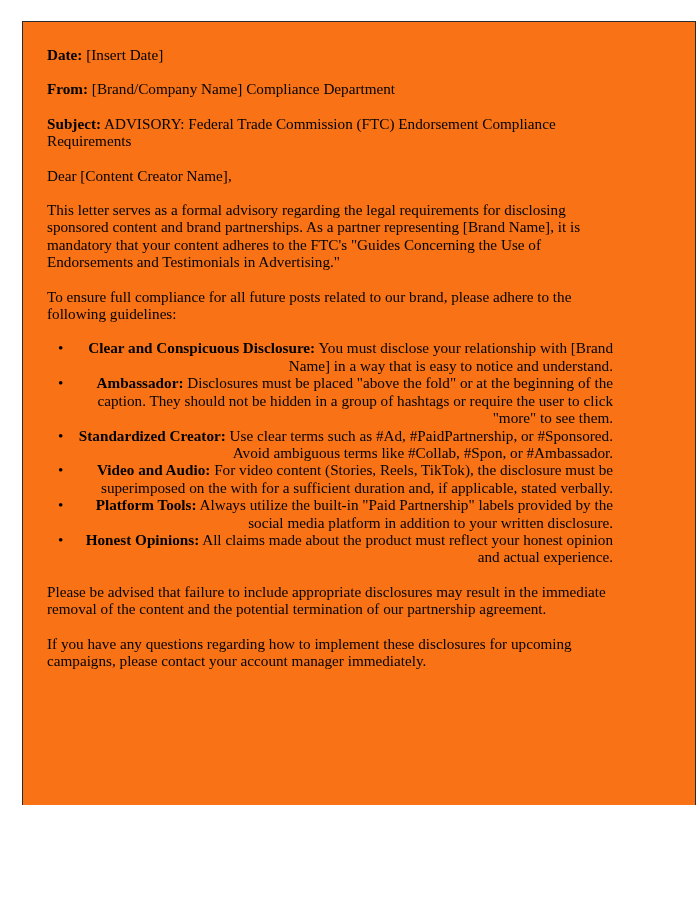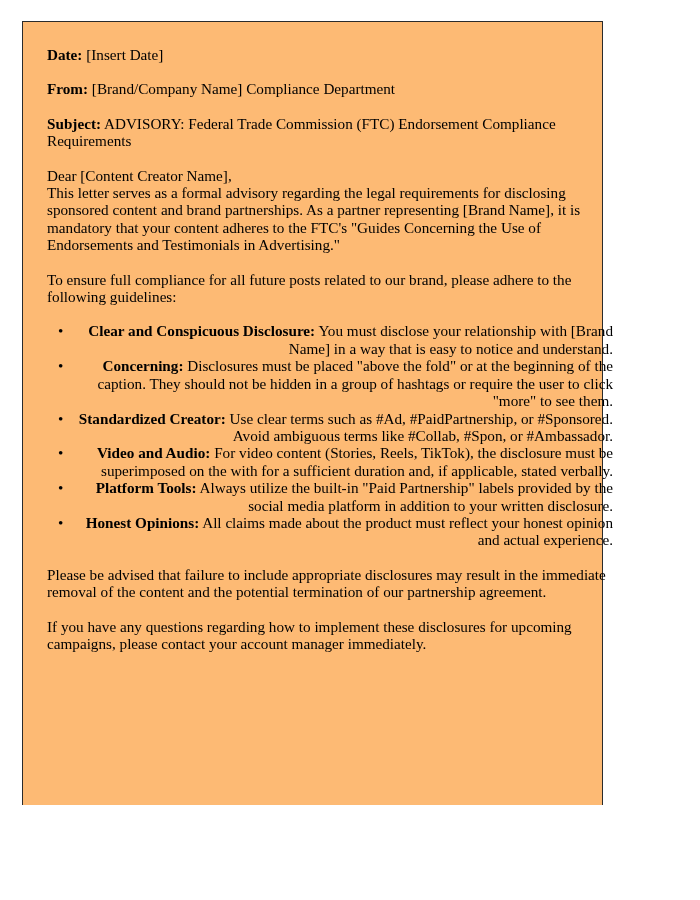--- a/index.html
+++ b/index.html
@@ -12,28 +12,28 @@
     height: 900px;
     overflow: hidden;
     font-family: "Liberation Serif", "DejaVu Serif", serif;
     color: #000000;
   }
 
   .page {
     position: absolute;
     left: 22px;
     top: 21px;
-    width: 581px;
+    width: 674px;
     height: 784px;
     border-left: 1.5px solid #2b2b2b;
     border-top: 1.5px solid #2b2b2b;
     border-right: 1.5px solid #2b2b2b;
     border-bottom: none;
     box-sizing: border-box;
-    background: #fdba74;
+    background: #f97316;
   }
 
   .letter {
     position: absolute;
     left: 24px;
     top: 24px;
     width: 566px;
   }
 
   .line {
@@ -72,20 +72,21 @@
   ul.guidelines > li::before {
     content: "\2022";
     position: absolute;
     left: 11px;
     top: 0;
     font-size: 15.2px;
     line-height: 17.4px;
   }
 
   .salutation {
+    margin-bottom: 17px;
   }
 
   .signoff {
     margin-bottom: 0;
   }
 </style>
 </head>
 <body>
 
 <div class="page">
@@ -99,21 +100,21 @@
     <div class="line hdr"><span class="lbl">Subject:</span> <span>ADVISORY: Federal Trade Commission (FTC) Endorsement Compliance Requirements</span></div>
 
     <div class="line salutation">Dear [Content Creator Name],</div>
 
     <div class="line para">This letter serves as a formal advisory regarding the legal requirements for disclosing sponsored content and brand partnerships. As a partner representing [Brand Name], it is mandatory that your content adheres to the FTC's "Guides Concerning the Use of Endorsements and Testimonials in Advertising."</div>
 
     <div class="line para">To ensure full compliance for all future posts related to our brand, please adhere to the following guidelines:</div>
 
     <ul class="guidelines">
       <li><span class="lbl">Clear and Conspicuous Disclosure:</span><span> You must disclose your relationship with [Brand Name] in a way that is easy to notice and understand.</span></li>
-      <li><span class="lbl">Concerning:</span><span> Disclosures must be placed "above the fold" or at the beginning of the caption. They should not be hidden in a group of hashtags or require the user to click "more" to see them.</span></li>
+      <li><span class="lbl">Ambassador:</span><span> Disclosures must be placed "above the fold" or at the beginning of the caption. They should not be hidden in a group of hashtags or require the user to click "more" to see them.</span></li>
       <li><span class="lbl">Standardized Creator:</span><span> Use clear terms such as #Ad, #PaidPartnership, or #Sponsored. Avoid ambiguous terms like #Collab, #Spon, or #Ambassador.</span></li>
       <li><span class="lbl">Video and Audio:</span><span> For video content (Stories, Reels, TikTok), the disclosure must be superimposed on the with for a sufficient duration and, if applicable, stated verbally.</span></li>
       <li><span class="lbl">Platform Tools:</span><span> Always utilize the built-in "Paid Partnership" labels provided by the social media platform in addition to your written disclosure.</span></li>
       <li><span class="lbl">Honest Opinions:</span><span> All claims made about the product must reflect your honest opinion and actual experience.</span></li>
     </ul>
 
     <div class="line para">Please be advised that failure to include appropriate disclosures may result in the immediate removal of the content and the potential termination of our partnership agreement.</div>
 
     <div class="line para">If you have any questions regarding how to implement these disclosures for upcoming campaigns, please contact your account manager immediately.</div>
 

